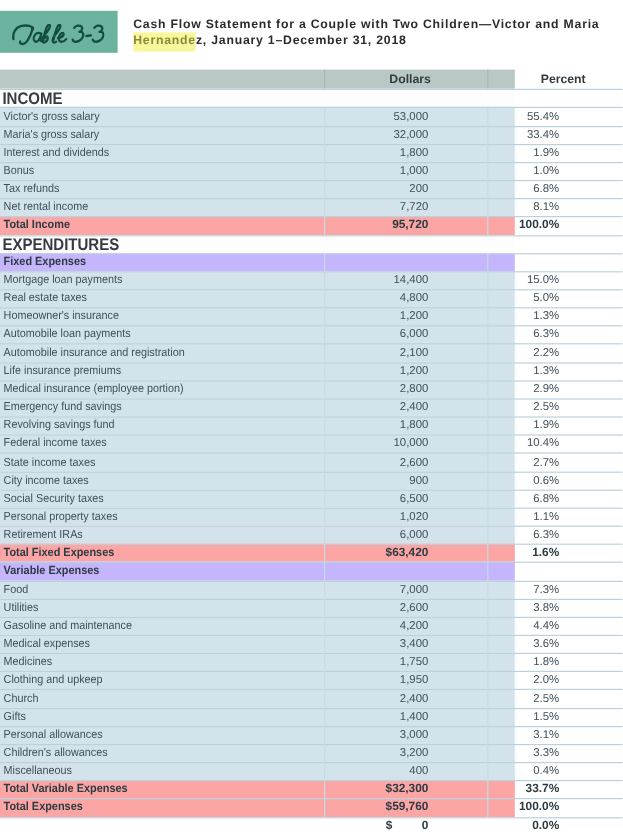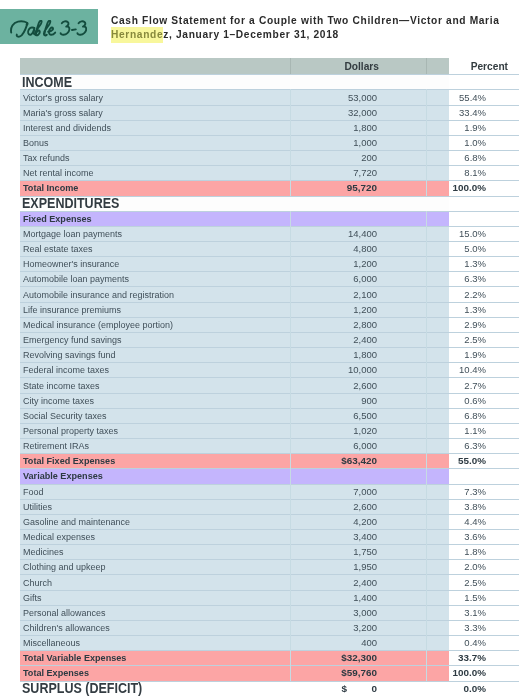--- a/index.html
+++ b/index.html
@@ -11,21 +11,21 @@
   
   #caption{position:absolute;left:0;top:0;width:519px;height:58px;}
   #label-band{position:absolute;left:0px;top:9px;width:98px;height:35px;background:#6cb2a0;}
   #label-text{position:absolute;left:9px;top:19.5px;width:78px;height:20px;}
   #label-text svg{display:block;}
   #caption-title{position:absolute;left:111px;top:13.5px;width:410px;white-space:nowrap;
       font-size:10.2px;font-weight:bold;line-height:14.2px;letter-spacing:0.66px;color:#2b2b2b;}
   .hl{background:#f8f79c;color:#87893c;padding:1.6px 0 3.4px 0;}
 
   
-  #table{position:absolute;left:0;top:58px;width:429px;padding-left:20px;}
+  #table{position:absolute;left:0;top:58px;width:429px;}
   #colhead{position:relative;height:16.3px;background:#b9c8c4;}
   #colhead .ch{position:absolute;top:0;height:16.3px;display:flex;align-items:center;
       justify-content:flex-end;font-size:10.2px;font-weight:bold;color:#333c40;}
   #ch-dollars{left:258px;width:101px;}
   #ch-percent{left:388px;width:100px;}
 
   .row{position:relative;height:15.17px;box-sizing:border-box;}
   .rule{position:absolute;left:0;top:0;width:519px;height:1px;background:#bdd1dd;}
   .vline{position:absolute;top:0;width:1px;height:100%;background:#c6dbe3;}
   #colhead .vline{background:#a8b7b3;}
@@ -442,21 +442,21 @@
           <div class="rule"></div>
           <div class="vline" style="left: 270px;"></div>
           <div class="vline" style="left: 406px;"></div>
           <div class="cell-label">
             <span>Total Fixed Expenses</span>
           </div>
           <div class="cell-num cell-dollars">
             <span>$63,420</span>
           </div>
           <div class="cell-num cell-percent">
-            <span>55.0%</span>
+            <span>1.6%</span>
           </div>
         </div>
         <div class="row r-subhead">
           <div class="rule"></div>
           <div class="vline" style="left: 270px;"></div>
           <div class="vline" style="left: 406px;"></div>
           <div class="cell-label">
             <span>Variable Expenses</span>
           </div>
           <div class="cell-num cell-dollars">
@@ -645,23 +645,20 @@
             <span>$59,760</span>
           </div>
           <div class="cell-num cell-percent">
             <span>100.0%</span>
           </div>
         </div>
         <div class="row r-surplus">
           <div class="rule"></div>
           <div class="vline" style="left: 270px;"></div>
           <div class="vline" style="left: 406px;"></div>
-          <div class="cell-label">
-            <span>SURPLUS (DEFICIT)</span>
-          </div>
           <div class="cell-num cell-dollars-prefix">$</div>
           <div class="cell-num cell-dollars">
             <span>0</span>
           </div>
           <div class="cell-num cell-percent">
             <span>0.0%</span>
           </div>
         </div>
       </div>
   </div>

